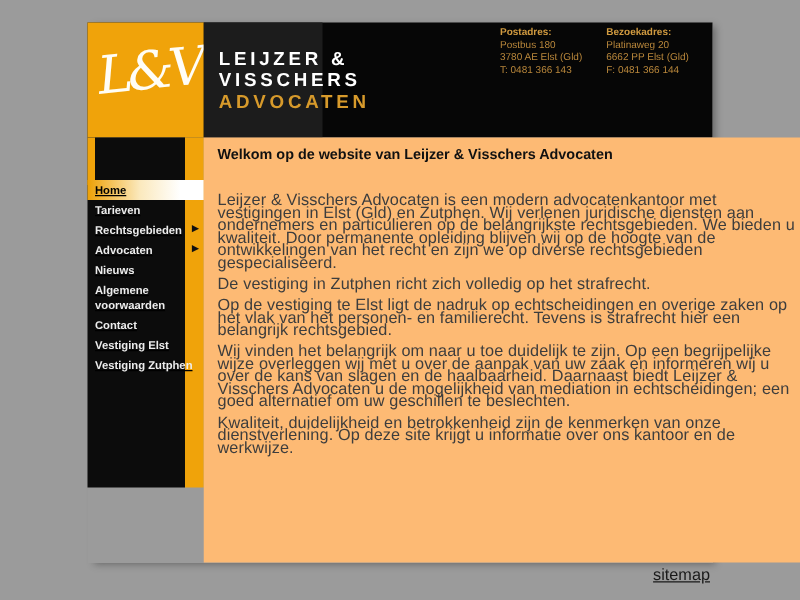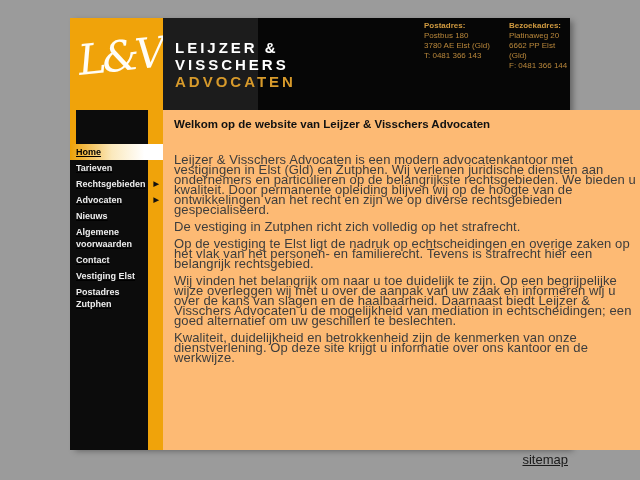--- a/index.html
+++ b/index.html
@@ -25,27 +25,27 @@
     font-size:42px; color:#fffdf6; transform:rotate(-6deg);
     letter-spacing:-4px; text-align:center;
   }
   .logo-panel { position:absolute; left:93px; top:0; width:95px; height:92px; background:#1c1c1c; }
   .brand-text { position:absolute; left:105px; top:21px; }
   .brand-text div {
     font-size:15px; font-weight:bold; letter-spacing:3px;
     color:#ffffff; line-height:17px; white-space:nowrap;
   }
   .brand-text .gold-line { color:#d79a2b; }
-  .addr { position:absolute; top:3px; font-size:8px; line-height:10px; color:#b9873b;margin-left:24px; }
+  .addr { position:absolute; top:3px; font-size:8px; line-height:10px; color:#b9873b; }
   .addr-postal { left:330px; }
   .addr-visit  { left:415px; }
   .addr .addr-label { font-weight:bold; color:#d09a40; }
   
   .sidebar {
-    position:absolute; left:0; top:92px; width:93px; height:340px;
+    position:absolute; left:0; top:92px; width:93px; height:280px;
     background:linear-gradient(to right,#0c0c0c 0,#0c0c0c 78px,#f0a30a 78px);
     text-decoration:underline;
   }
   .sidebar-notch { position:absolute; left:0; top:0; width:6px; height:38px; background:#f0a30a; }
   .menu { list-style:none; margin-top:34px; }
   .menu li {
     position:relative; width:93px; padding:2px 9px 2px 6px;
     font-size:9px; font-weight:bold; line-height:12px;
     color:#ededed; cursor:pointer;
   }
@@ -128,21 +128,21 @@
       <li>
         <span>Algemene voorwaarden</span>
       </li>
       <li>
         <span>Contact</span>
       </li>
       <li>
         <span>Vestiging Elst</span>
       </li>
       <li>
-        <span>Postadres Zutphen</span>
+        <span>Vestiging Zutphen</span>
       </li>
     </ul>
   </div>
 
   <div class="content">
     <h1>Welkom op de website van Leijzer &amp; Visschers Advocaten</h1>
     <p>Leijzer &amp; Visschers Advocaten is een modern advocatenkantoor met vestigingen in Elst (Gld) en Zutphen. Wij verlenen juridische diensten aan ondernemers en particulieren op de belangrijkste rechtsgebieden. We bieden u kwaliteit. Door permanente opleiding blijven wij op de hoogte van de ontwikkelingen van het recht en zijn we op diverse rechtsgebieden gespecialiseerd.</p>
     <p>De vestiging in Zutphen richt zich volledig op het strafrecht.</p>
     <p>Op de vestiging te Elst ligt de nadruk op echtscheidingen en overige zaken op het vlak van het personen- en familierecht. Tevens is strafrecht hier een belangrijk rechtsgebied.</p>
     <p>Wij vinden het belangrijk om naar u toe duidelijk te zijn. Op een begrijpelijke wijze overleggen wij met u over de aanpak van uw zaak en informeren wij u over de kans van slagen en de haalbaarheid. Daarnaast biedt Leijzer &amp; Visschers Advocaten u de mogelijkheid van mediation in echtscheidingen; een goed alternatief om uw geschillen te beslechten.</p>

